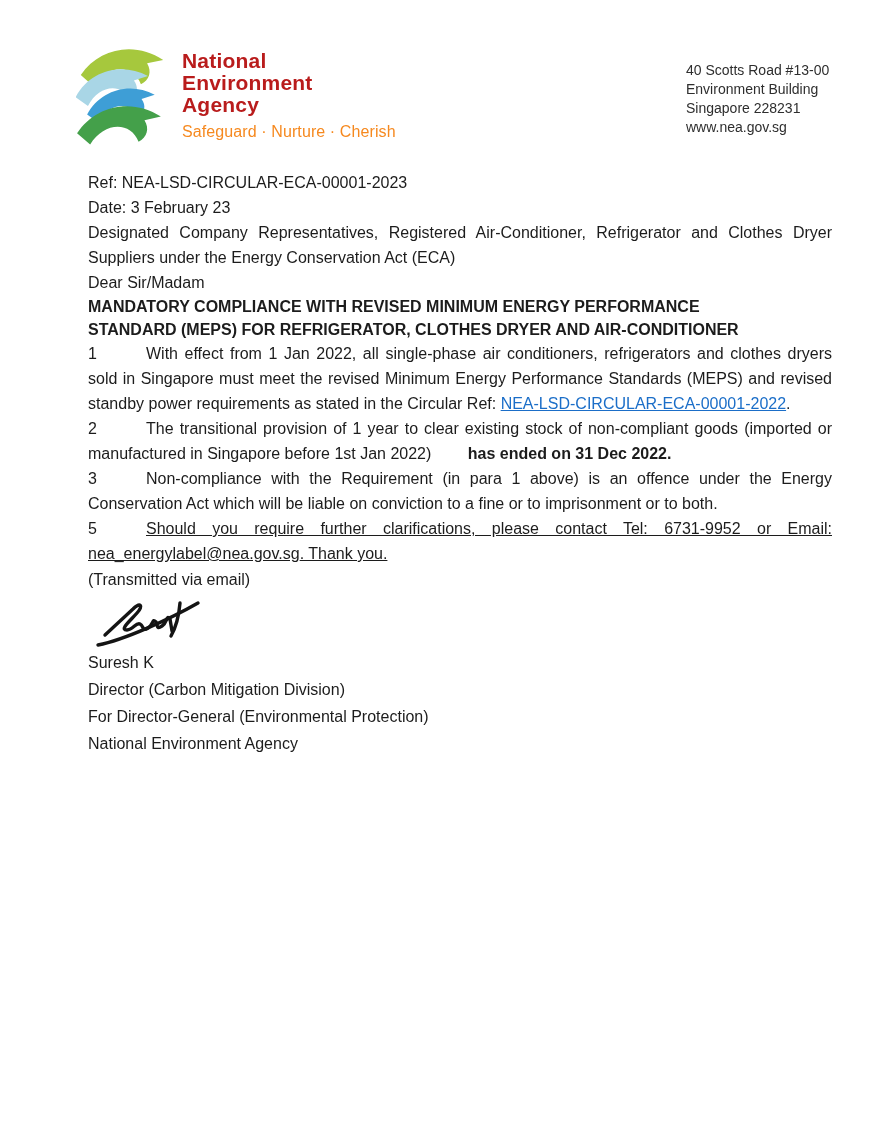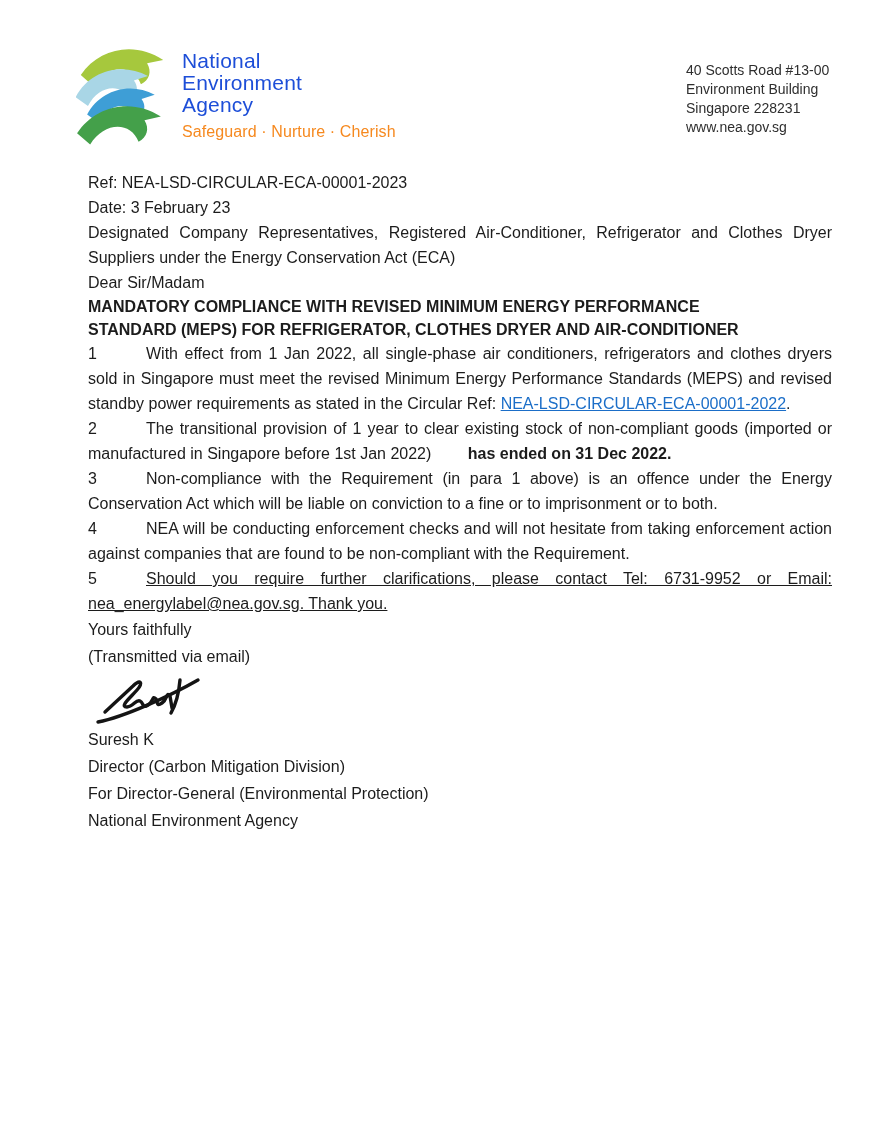--- a/index.html
+++ b/index.html
@@ -4,21 +4,21 @@
 <style>
   html,body{margin:0;padding:0;background:#ffffff;}
   .page{
     position:relative;width:888px;height:1137px;background:#ffffff;
     font-family:"Liberation Sans",sans-serif;color:#1c1c1c;overflow:hidden;
   }
   
   .logo{position:absolute;left:76px;top:40px;display:flex;}
   .logo-mark{width:102px;height:110px;flex:0 0 auto;}
   .logo-text{padding-top:10px;padding-left:4px;}
-  .org-line{display:block;font-size:21px;font-weight:normal;color:#1d4ed8;line-height:22px;letter-spacing:0.2px;}
+  .org-line{display:block;font-size:21px;font-weight:bold;color:#b91c1c;line-height:22px;letter-spacing:0.2px;}
   .tagline{display:block;margin-top:7px;font-size:16px;font-weight:normal;color:#f6891f;letter-spacing:0.1px;}
   .address{position:absolute;left:686px;top:61px;font-size:14px;line-height:19px;color:#2e2e2e;}
   .address span{display:block;}
   
   .letter{position:absolute;left:88px;top:170px;width:744px;font-size:16px;line-height:25px;}
   .letter p{margin:0;}
   .justify{text-align:justify;}
   .ref{margin-bottom:28px;}
   .date{margin-bottom:20px;}
   .recipients{margin-bottom:30px;}
@@ -84,26 +84,24 @@
         <span>MANDATORY COMPLIANCE WITH REVISED MINIMUM ENERGY PERFORMANCE</span>
         <span>STANDARD (MEPS) FOR REFRIGERATOR, CLOTHES DRYER AND AIR-CONDITIONER</span>
       </p>
 
     <p class="p1 justify"><span class="pnum">1</span><span>With effect from 1 Jan 2022, all single-phase air conditioners, refrigerators and clothes dryers sold in Singapore must meet the revised Minimum Energy Performance Standards (MEPS) and revised standby power requirements as stated in the Circular Ref: </span><a class="doclink nowrap" href="#">NEA-LSD-CIRCULAR-ECA-00001-2022</a><span>.</span></p>
 
     <p class="p2 justify"><span class="pnum">2</span><span>The transitional provision of 1 year to clear existing stock of non-compliant goods (imported or manufactured in Singapore before 1st Jan 2022) </span><span class="b">has ended on 31 Dec 2022.</span></p>
 
     <p class="p3 justify"><span class="pnum">3</span><span>Non-compliance with the Requirement (in para 1 above) is an offence under the Energy Conservation Act which will be liable on conviction to a fine or to imprisonment or to both.</span></p>
 
-    <p class="p4 justify"><span class="pnum">4</span><span>NEA will be conducting enforcement checks and will not hesitate from taking enforcement action against companies that are found to be non-compliant with the Requirement.</span></p>
 
     <p class="p5 justify"><span class="pnum">5</span><span>Should you require further clarifications, please contact Tel: 6731-9952 or Email: </span><span class="nowrap">nea_energylabel@nea.gov.sg</span><span>. Thank you.</span></p>
 
     <p class="closing">
-        <span>Yours faithfully</span>
         <span>(Transmitted via email)</span>
       </p>
 
     <svg class="signature" width="120" height="56" viewBox="0 0 120 56" xmlns="http://www.w3.org/2000/svg" aria-hidden="true">
       <g fill="none" stroke="#141414" stroke-width="3.4" stroke-linecap="round" stroke-linejoin="round">
         <path d="M13,42 L41,16 C48,9 52,12 45,20 C38,28 27,37 35,37 C41,37 44,29 48,31 C52,33 50,39 56,35 C62,31 60,25 64,29 C66,32 64,37 70,33 C76,29 74,21 78,26 L80,38"></path>
         <path d="M88,10 C87,22 84,34 79,43"></path>
         <path d="M6,52 C32,47 78,26 106,10"></path>
       </g>
     </svg>

